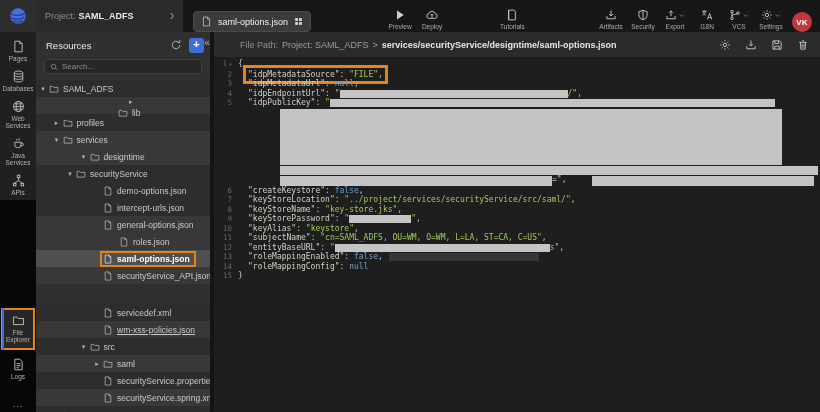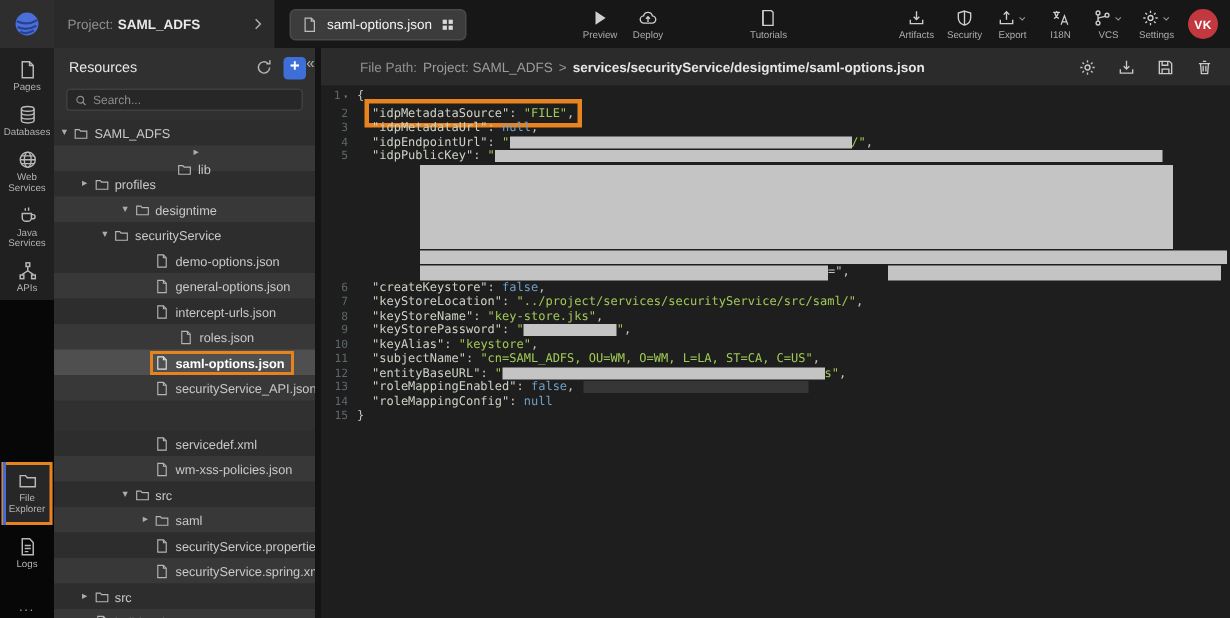--- a/index.html
+++ b/index.html
@@ -7,21 +7,21 @@
   .app {
     position:relative; width:820px; height:412px; overflow:hidden;
     background:#1e1e1e; font-family:"Liberation Sans", sans-serif;
     color:#d8d8d8; -webkit-font-smoothing:antialiased;
   }
   .icon { display:inline-flex; align-items:center; justify-content:center; color:inherit; }
   .icon svg { width:100%; height:100%; display:block; }
 
   
   .topbar { position:absolute; left:0; top:0; width:820px; height:32px;
-    background:#171717; display:flex; align-items:center; z-index:6; }
+    background:#171717; display:flex; align-items:flex-end; z-index:6; }
   .logo-box { width:36px; height:32px; background:#2e2e2e; display:flex; align-items:center; justify-content:center; flex:none; }
   .logo-box .icon { width:18px; height:18px; }
   .project-block { width:147px; height:32px; background:#2a2a2a; display:flex; align-items:center; padding:0 6px 0 9px; flex:none; }
   .project-label { color:#8f8f8f; font-size:9px; margin-right:3px; }
   .project-name { color:#e9e9e9; font-size:9px; font-weight:bold; }
   .project-chevron { margin-left:auto; width:10px; height:10px; color:#aeaeae; }
   .tab { margin-left:10px; height:21px; background:#3c3c3c; border:1px solid #4a4a4a; border-radius:4px;
     display:flex; align-items:center; padding:0 7px; gap:6px; flex:none; }
   .tab .file-ic { width:11px; height:11px; color:#bdbdbd; }
   .tab-label { font-size:9px; color:#f2f2f2; }
@@ -391,20 +391,31 @@
           <span class="tw" data-name="chevron-right-icon">▸</span>
           <span class="row-inner" data-name="tree-item-content">
             <span class="icon" data-name="folder-icon">
               <svg viewBox="0 0 16 16" fill="none" stroke="currentColor" stroke-width="1.2">
                 <path d="M1.8 13V3.8h4.4l1.4 1.7h6.6V13z"></path>
               </svg>
             </span>
             <span class="tree-label" data-name="tree-item-label">profiles</span>
           </span>
         </div>
+        <div class="tree-row odd" data-name="tree-item-services" style="padding-left: 15.5px;">
+          <span class="tw" data-name="chevron-down-icon">▾</span>
+          <span class="row-inner" data-name="tree-item-content">
+            <span class="icon" data-name="folder-icon">
+              <svg viewBox="0 0 16 16" fill="none" stroke="currentColor" stroke-width="1.2">
+                <path d="M1.8 13V3.8h4.4l1.4 1.7h6.6V13z"></path>
+              </svg>
+            </span>
+            <span class="tree-label" data-name="tree-item-label">services</span>
+          </span>
+        </div>
         <div class="tree-row odd" data-name="tree-item-designtime" style="padding-left: 42.5px;">
           <span class="tw" data-name="chevron-down-icon">▾</span>
           <span class="row-inner" data-name="tree-item-content">
             <span class="icon" data-name="folder-icon">
               <svg viewBox="0 0 16 16" fill="none" stroke="currentColor" stroke-width="1.2">
                 <path d="M1.8 13V3.8h4.4l1.4 1.7h6.6V13z"></path>
               </svg>
             </span>
             <span class="tree-label" data-name="tree-item-label">designtime</span>
           </span>
@@ -425,44 +436,44 @@
           <span class="row-inner" data-name="tree-item-content">
             <span class="icon" data-name="file-icon">
               <svg viewBox="0 0 16 16" fill="none" stroke="currentColor" stroke-width="1.2">
                 <path d="M3.5 1.5h6l3 3v10h-9z"></path>
                 <path d="M9.5 1.5v3h3"></path>
               </svg>
             </span>
             <span class="tree-label" data-name="tree-item-label">demo-options.json</span>
           </span>
         </div>
+        <div class="tree-row even" data-name="tree-item-intercept-urls-json" style="padding-left: 56px;">
+          <span class="tw" data-name="tree-indent"></span>
+          <span class="row-inner" data-name="tree-item-content">
+            <span class="icon" data-name="file-icon">
+              <svg viewBox="0 0 16 16" fill="none" stroke="currentColor" stroke-width="1.2">
+                <path d="M3.5 1.5h6l3 3v10h-9z"></path>
+                <path d="M9.5 1.5v3h3"></path>
+              </svg>
+            </span>
+            <span class="tree-label" data-name="tree-item-label">intercept-urls.json</span>
+          </span>
+        </div>
         <div class="tree-row odd" data-name="tree-item-general-options-json" style="padding-left: 56px;">
           <span class="tw" data-name="tree-indent"></span>
           <span class="row-inner" data-name="tree-item-content">
             <span class="icon" data-name="file-icon">
               <svg viewBox="0 0 16 16" fill="none" stroke="currentColor" stroke-width="1.2">
                 <path d="M3.5 1.5h6l3 3v10h-9z"></path>
                 <path d="M9.5 1.5v3h3"></path>
               </svg>
             </span>
             <span class="tree-label" data-name="tree-item-label">general-options.json</span>
           </span>
         </div>
-        <div class="tree-row even" data-name="tree-item-intercept-urls-json" style="padding-left: 56px;">
-          <span class="tw" data-name="tree-indent"></span>
-          <span class="row-inner" data-name="tree-item-content">
-            <span class="icon" data-name="file-icon">
-              <svg viewBox="0 0 16 16" fill="none" stroke="currentColor" stroke-width="1.2">
-                <path d="M3.5 1.5h6l3 3v10h-9z"></path>
-                <path d="M9.5 1.5v3h3"></path>
-              </svg>
-            </span>
-            <span class="tree-label" data-name="tree-item-label">intercept-urls.json</span>
-          </span>
-        </div>
         <div class="tree-row odd" data-name="tree-item-roles-json" style="padding-left: 72px;">
           <span class="tw" data-name="tree-indent"></span>
           <span class="row-inner" data-name="tree-item-content">
             <span class="icon" data-name="file-icon">
               <svg viewBox="0 0 16 16" fill="none" stroke="currentColor" stroke-width="1.2">
                 <path d="M3.5 1.5h6l3 3v10h-9z"></path>
                 <path d="M9.5 1.5v3h3"></path>
               </svg>
             </span>
             <span class="tree-label" data-name="tree-item-label">roles.json</span>
@@ -497,21 +508,21 @@
           <span class="row-inner" data-name="tree-item-content">
             <span class="icon" data-name="file-icon">
               <svg viewBox="0 0 16 16" fill="none" stroke="currentColor" stroke-width="1.2">
                 <path d="M3.5 1.5h6l3 3v10h-9z"></path>
                 <path d="M9.5 1.5v3h3"></path>
               </svg>
             </span>
             <span class="tree-label" data-name="tree-item-label">servicedef.xml</span>
           </span>
         </div>
-        <div class="tree-row odd" data-name="tree-item-wm-xss-policies-json" style="padding-left: 56px;">
+        <div class="tree-row odd" data-name="tree-item-wm-xss-policies-json" style="padding-left: 56px; text-decoration: underline;">
           <span class="tw" data-name="tree-indent"></span>
           <span class="row-inner" data-name="tree-item-content">
             <span class="icon" data-name="file-icon">
               <svg viewBox="0 0 16 16" fill="none" stroke="currentColor" stroke-width="1.2">
                 <path d="M3.5 1.5h6l3 3v10h-9z"></path>
                 <path d="M9.5 1.5v3h3"></path>
               </svg>
             </span>
             <span class="tree-label" data-name="tree-item-label">wm-xss-policies.json</span>
           </span>

